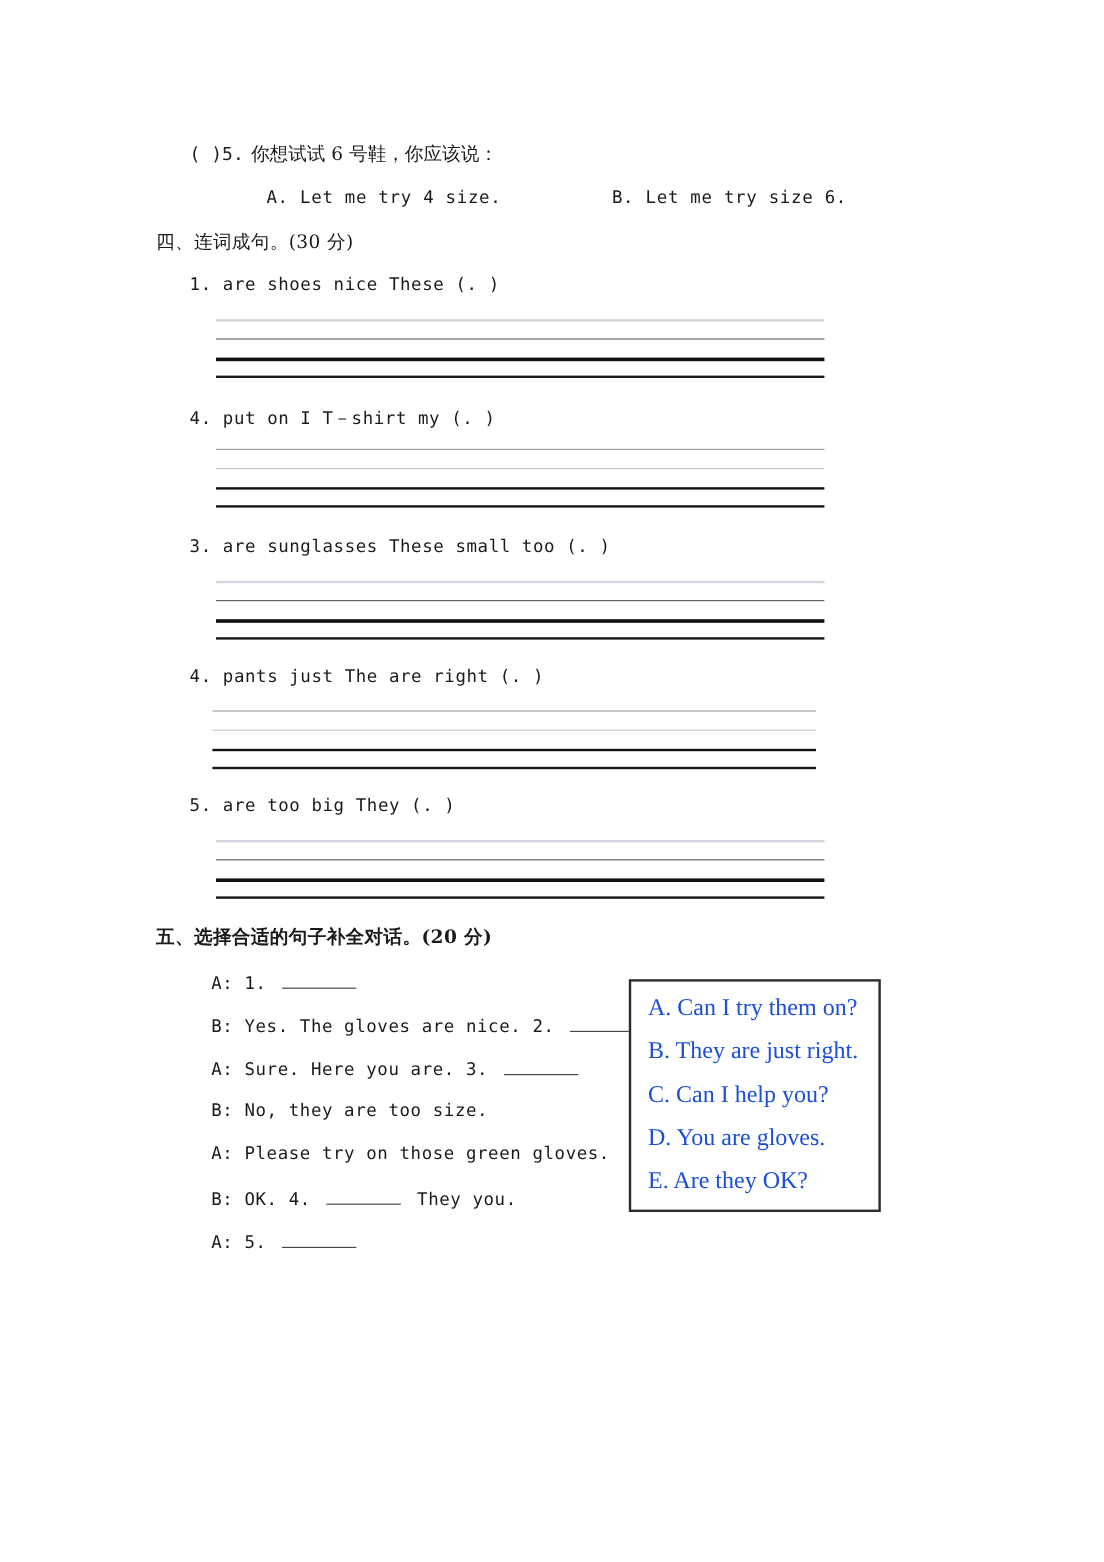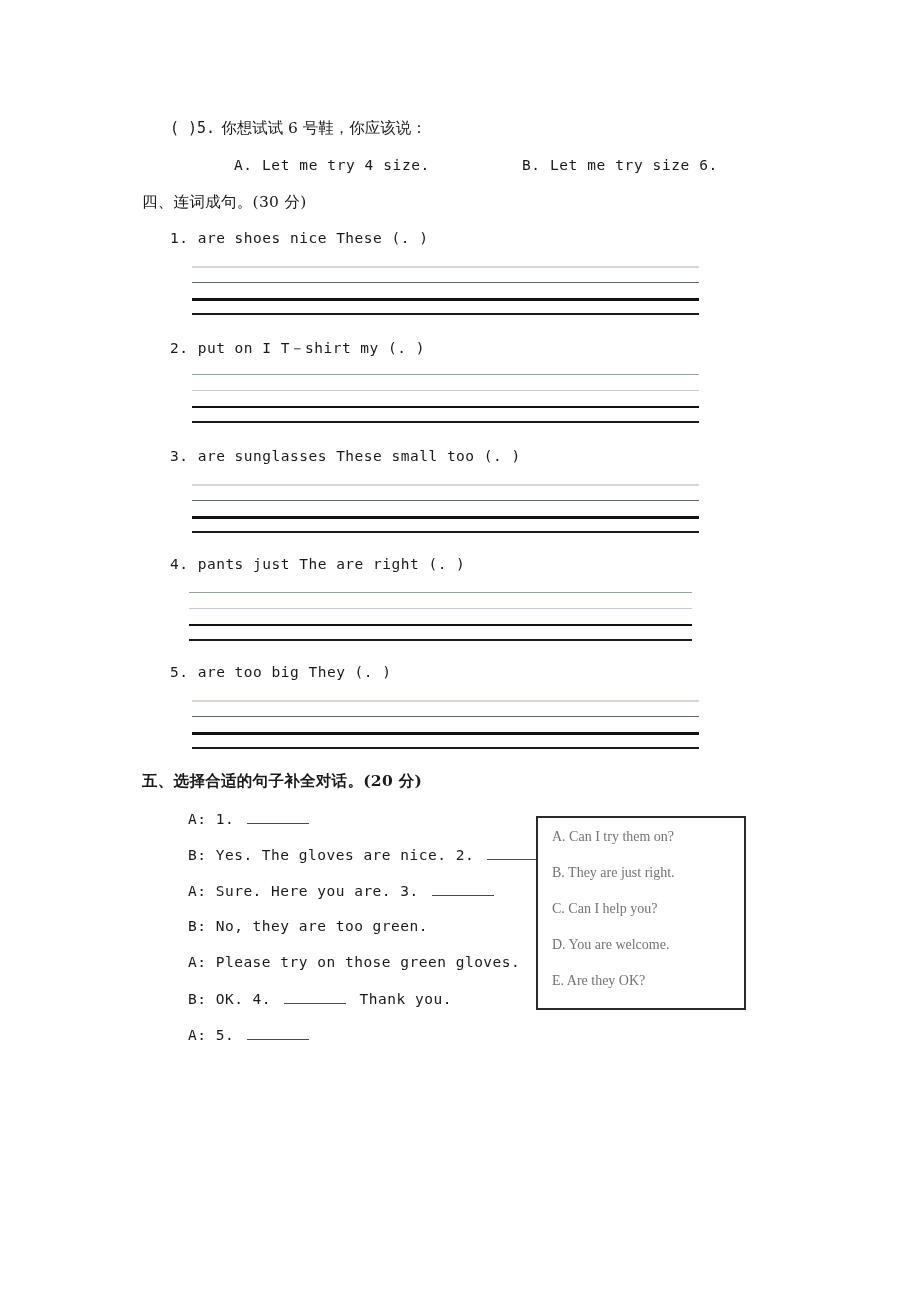--- a/index.html
+++ b/index.html
@@ -11,21 +11,21 @@
     width: 920px;
     height: 1302px;
     position: relative;
     font-family: "Liberation Serif", "DejaVu Serif", serif;
     color: #1a1a1a;
     overflow: hidden;
   }
 
   .page {
     position: absolute;
-    left: 12px; top: 0;
+    left: 0; top: 0;
     width: 816px;
     height: 1302px;
     padding-left: 15px;
   }
 
   
   .q5-line {
     position: absolute;
     left: 158px;
     top: 118px;
@@ -129,22 +129,22 @@
     height: 194px;
     border: 2px solid #2b2b2b;
     box-sizing: border-box;
     background: #ffffff;
   }
   .choice-box .choice {
     position: absolute;
     left: 14px;
     white-space: nowrap;
     font-family: "Liberation Serif", "DejaVu Serif", serif;
-    font-size: 14px;
-    color: #737373;
+    font-size: 20px;
+    color: #1d4ed8;
   }
   .choice-0 { top: 11px; }
   .choice-1 { top: 47px; }
   .choice-2 { top: 83px; }
   .choice-3 { top: 119px; }
   .choice-4 { top: 155px; }
 </style>
 </head>
 <body>
 
@@ -161,21 +161,21 @@
   <div class="section-heading" id="heading-4">四、连词成句。(30 分)</div>
 
   <div class="scramble-item" style="top:230px;">1.  are   shoes   nice   These (. )</div>
   <div class="writing-lines" style="left:180px; top:266px; width:507px; height:50px;">
     <div class="wl wl-1"></div>
     <div class="wl wl-2"></div>
     <div class="wl wl-3"></div>
     <div class="wl wl-4"></div>
   </div>
 
-  <div class="scramble-item" style="top:339px;">2.  put   on   I   T－shirt   my (. )</div>
+  <div class="scramble-item" style="top:339px;">4.  put   on   I   T－shirt   my (. )</div>
   <div class="writing-lines v2" style="left:180px; top:374px; width:507px; height:50px;">
     <div class="wl wl-1"></div>
     <div class="wl wl-2"></div>
     <div class="wl wl-3"></div>
     <div class="wl wl-4"></div>
   </div>
 
   <div class="scramble-item" style="top:448px;">3.  are   sunglasses   These   small   too (. )</div>
   <div class="writing-lines" style="left:180px; top:484px; width:507px; height:50px;">
     <div class="wl wl-1"></div>
@@ -215,42 +215,42 @@
   </div>
 
   <div class="dlg-line" style="top:882px;text-align:center;">
     <span>A:</span>
     <span>Sure.  Here you are.  3.</span>
     <span class="blank blank-s"></span>
   </div>
 
   <div class="dlg-line" style="top:918px;">
     <span>B:</span>
-    <span>No, they are too green.</span>
+    <span>No, they are too size.</span>
   </div>
 
   <div class="dlg-line" style="top:954px;text-align:right;">
     <span>A:</span>
     <span>Please try on those green gloves.</span>
   </div>
 
   <div class="dlg-line" style="top:990px;">
     <span>B:</span>
     <span>OK.  4.</span>
     <span class="blank blank-s"></span>
-    <span>Thank you.</span>
+    <span>They you.</span>
   </div>
 
   <div class="dlg-line" style="top:1026px;">
     <span>A:</span>
     <span>5.</span>
     <span class="blank blank-s"></span>
   </div>
 
   <div class="choice-box">
     <div class="choice choice-0">A. Can I try them on?</div>
     <div class="choice choice-1">B. They are just right.</div>
     <div class="choice choice-2">C. Can I help you?</div>
-    <div class="choice choice-3">D. You are welcome.</div>
+    <div class="choice choice-3">D. You are gloves.</div>
     <div class="choice choice-4">E. Are they OK?</div>
   </div>
 
 </div>
 
 </body></html>

